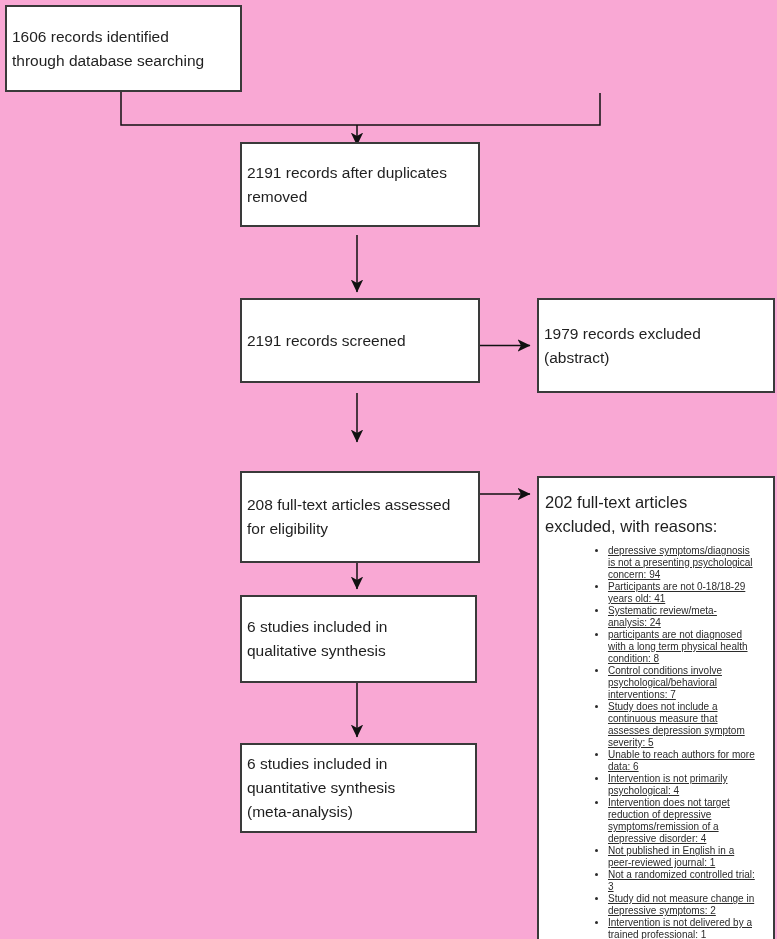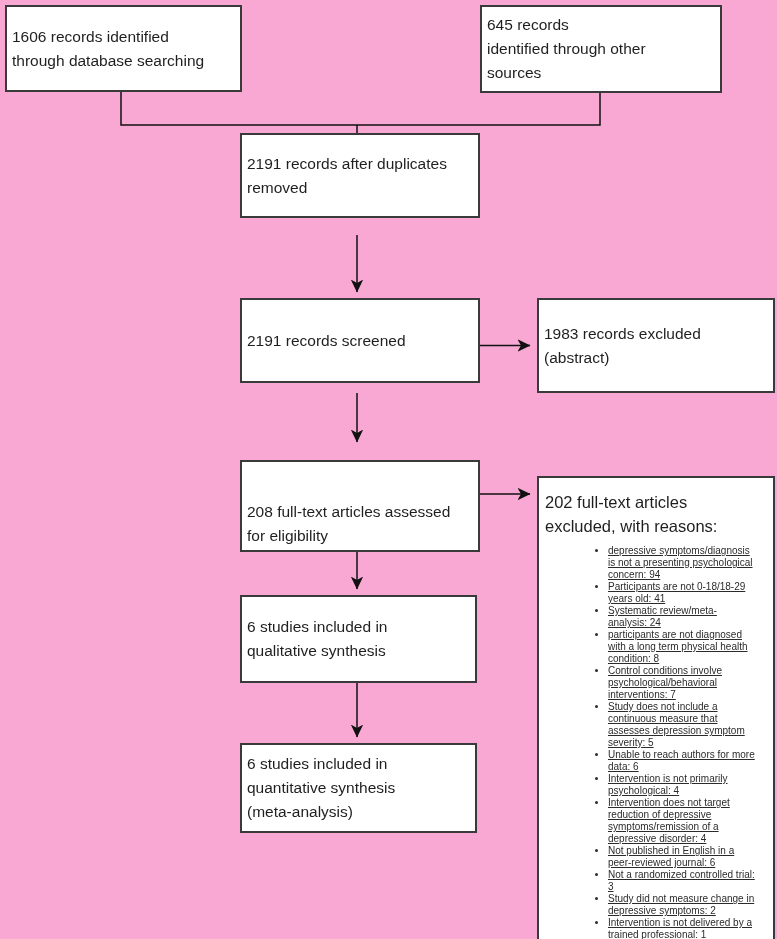--- a/index.html
+++ b/index.html
@@ -29,24 +29,24 @@
   }
   .box .box-text {
     white-space: pre-line;
     font-size: 15.5px;
     line-height: 24px;
     color: #1f1f1f;
   }
   .box.top-align { align-items: flex-start; padding-top: 6px; }
   #box-records-database   { left: 5px;   top: 5px;   width: 237px; height: 87px; }
   #box-records-other      { left: 480px; top: 5px;   width: 242px; height: 88px; }
-  #box-after-duplicates   { left: 240px; top: 133px; width: 240px; height: 85px; }
+  #box-after-duplicates   { left: 240px; top: 142px; width: 240px; height: 85px; }
   #box-screened           { left: 240px; top: 298px; width: 240px; height: 85px; }
   #box-excluded-abstract  { left: 537px; top: 298px; width: 238px; height: 95px; }
-  #box-fulltext-assessed  { left: 240px; top: 460px; width: 240px; height: 92px; align-items: flex-end; }
+  #box-fulltext-assessed  { left: 240px; top: 471px; width: 240px; height: 92px; }
   #box-qualitative        { left: 240px; top: 595px; width: 237px; height: 88px; }
   #box-quantitative       { left: 240px; top: 743px; width: 237px; height: 90px; }
   #box-fulltext-excluded {
     left: 537px; top: 448px; width: 238px; height: 487px;
     display: block;
     padding: 12px 4px 4px 6px;
     margin-top: 28px;
   }
   #box-fulltext-excluded .heading {
     white-space: pre-line;
@@ -85,37 +85,32 @@
     <path d="M480,494 L530,494" fill="none" stroke="#111111" stroke-width="1.5" marker-end="url(#ah)"></path>
     <path d="M357,540 L357,589" fill="none" stroke="#111111" stroke-width="1.5" marker-end="url(#ah)"></path>
     <path d="M357,683 L357,737" fill="none" stroke="#111111" stroke-width="1.5" marker-end="url(#ah)"></path>
   </svg>
 
   <div class="box" id="box-records-database">
     <span class="box-text">1606 records identified
 through database searching</span>
   </div>
 
-  <div class="box top-align" id="box-records-other">
-    <span class="box-text">645 records
-identified through other
-sources</span>
-  </div>
 
   <div class="box" id="box-after-duplicates">
     <span class="box-text">2191 records after duplicates
 removed</span>
   </div>
 
   <div class="box" id="box-screened">
     <span class="box-text">2191 records screened</span>
   </div>
 
   <div class="box" id="box-excluded-abstract">
-    <span class="box-text">1983 records excluded
+    <span class="box-text">1979 records excluded
 (abstract)</span>
   </div>
 
   <div class="box" id="box-fulltext-assessed">
     <span class="box-text">208 full-text articles assessed
 for eligibility</span>
   </div>
 
   <div class="box" id="box-fulltext-excluded">
     <div class="heading">202 full-text articles
@@ -140,21 +135,21 @@
 severity: 5</li>
         <li>Unable to reach authors for more
 data: 6</li>
         <li>Intervention is not primarily
 psychological: 4</li>
         <li>Intervention does not target
 reduction of depressive
 symptoms/remission of a
 depressive disorder: 4</li>
         <li>Not published in English in a
-peer-reviewed journal: 6</li>
+peer-reviewed journal: 1</li>
         <li>Not a randomized controlled trial:
 3</li>
         <li>Study did not measure change in
 depressive symptoms: 2</li>
         <li>Intervention is not delivered by a
 trained professional: 1</li>
       </ul>
   </div>
 
   <div class="box" id="box-qualitative">

